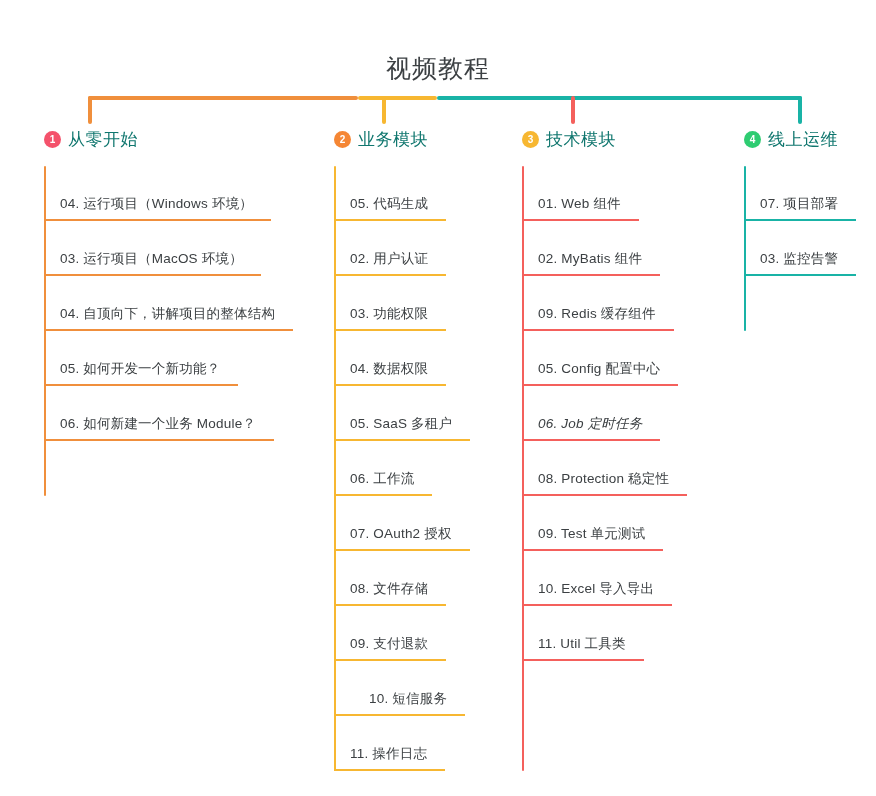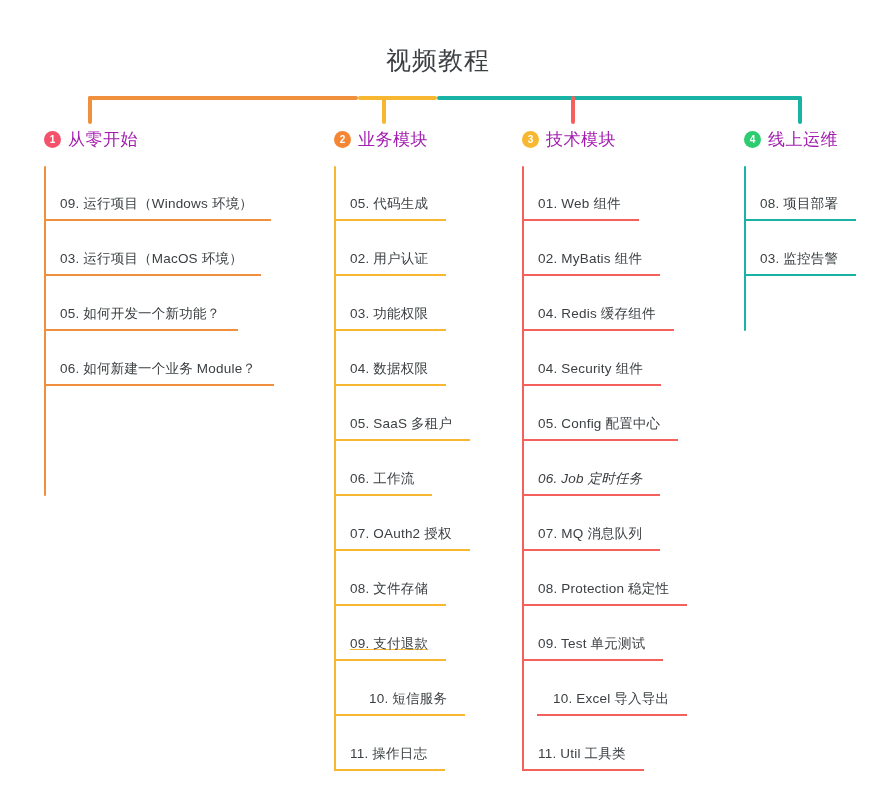--- a/index.html
+++ b/index.html
@@ -16,21 +16,21 @@
     width: 876px;
     height: 796px;
     background: #ffffff;
     overflow: hidden;
   }
 
   
   .title {
     position: absolute;
     left: 0;
-    top: 44px;
+    top: 52px;
     width: 876px;
     text-align: center;
     font-size: 25px;
     line-height: 32px;
     color: #3c4043;
     letter-spacing: 1px;
     font-weight: 400;
   }
 
   
@@ -69,21 +69,21 @@
     color: #ffffff;
     font-size: 10px;
     line-height: 17px;
     text-align: center;
     font-weight: 700;
     flex: 0 0 auto;
     margin-right: 7px;
   }
   .col-title {
     font-size: 17px;
-    color: #a21caf;
+    color: #0f766e;
     letter-spacing: .5px;
     text-align: right;
   }
 
   
   .spine {
     position: absolute;
     left: 0;
     top: 42px;
     width: 2px;
@@ -136,24 +136,27 @@
     </div>
   <div id="column-layer">
       <div class="col" style="left: 44px;">
         <div class="col-head">
           <span class="badge" style="background: rgb(244, 82, 107);">1</span>
           <span class="col-title">从零开始</span>
         </div>
         <div class="spine" style="background: rgb(240, 143, 60); height: 330px;"></div>
         <ul class="items">
           <li class="item">
-            <span class="item-inner" style="color: rgb(240, 143, 60);"><span class="item-label">09. 运行项目（Windows 环境）</span></span>
+            <span class="item-inner" style="color: rgb(240, 143, 60);"><span class="item-label">04. 运行项目（Windows 环境）</span></span>
           </li>
           <li class="item">
             <span class="item-inner" style="color: rgb(240, 143, 60);"><span class="item-label">03. 运行项目（MacOS 环境）</span></span>
+          </li>
+          <li class="item">
+            <span class="item-inner" style="color: rgb(240, 143, 60);"><span class="item-label">04. 自顶向下，讲解项目的整体结构</span></span>
           </li>
           <li class="item">
             <span class="item-inner" style="color: rgb(240, 143, 60);"><span class="item-label">05. 如何开发一个新功能？</span></span>
           </li>
           <li class="item">
             <span class="item-inner" style="color: rgb(240, 143, 60);"><span class="item-label">06. 如何新建一个业务 Module？</span></span>
           </li>
         </ul>
       </div>
       <div class="col" style="left: 334px;">
@@ -181,21 +184,21 @@
           <li class="item">
             <span class="item-inner" style="color: rgb(247, 183, 49);"><span class="item-label">06. 工作流</span></span>
           </li>
           <li class="item">
             <span class="item-inner" style="color: rgb(247, 183, 49);"><span class="item-label">07. OAuth2 授权</span></span>
           </li>
           <li class="item">
             <span class="item-inner" style="color: rgb(247, 183, 49);"><span class="item-label">08. 文件存储</span></span>
           </li>
           <li class="item">
-            <span class="item-inner" style="color: rgb(247, 183, 49); text-decoration: underline;"><span class="item-label">09. 支付退款</span></span>
+            <span class="item-inner" style="color: rgb(247, 183, 49);"><span class="item-label">09. 支付退款</span></span>
           </li>
           <li class="item">
             <span class="item-inner" style="color: rgb(247, 183, 49); padding-left: 35px;"><span class="item-label">10. 短信服务</span></span>
           </li>
           <li class="item">
             <span class="item-inner" style="color: rgb(247, 183, 49);"><span class="item-label">11. 操作日志</span></span>
           </li>
         </ul>
       </div>
       <div class="col" style="left: 522px;">
@@ -205,57 +208,51 @@
         </div>
         <div class="spine" style="background: rgb(244, 96, 92); height: 605px;"></div>
         <ul class="items">
           <li class="item">
             <span class="item-inner" style="color: rgb(244, 96, 92);"><span class="item-label">01. Web 组件</span></span>
           </li>
           <li class="item">
             <span class="item-inner" style="color: rgb(244, 96, 92);"><span class="item-label">02. MyBatis 组件</span></span>
           </li>
           <li class="item">
-            <span class="item-inner" style="color: rgb(244, 96, 92);"><span class="item-label">04. Redis 缓存组件</span></span>
-          </li>
-          <li class="item">
-            <span class="item-inner" style="color: rgb(244, 96, 92);"><span class="item-label">04. Security 组件</span></span>
+            <span class="item-inner" style="color: rgb(244, 96, 92);"><span class="item-label">09. Redis 缓存组件</span></span>
           </li>
           <li class="item">
             <span class="item-inner" style="color: rgb(244, 96, 92);"><span class="item-label">05. Config 配置中心</span></span>
           </li>
           <li class="item">
             <span class="item-inner" style="color: rgb(244, 96, 92); font-style: italic;"><span class="item-label">06. Job 定时任务</span></span>
           </li>
           <li class="item">
-            <span class="item-inner" style="color: rgb(244, 96, 92);"><span class="item-label">07. MQ 消息队列</span></span>
-          </li>
-          <li class="item">
             <span class="item-inner" style="color: rgb(244, 96, 92);"><span class="item-label">08. Protection 稳定性</span></span>
           </li>
           <li class="item">
             <span class="item-inner" style="color: rgb(244, 96, 92);"><span class="item-label">09. Test 单元测试</span></span>
           </li>
           <li class="item">
-            <span class="item-inner" style="color: rgb(244, 96, 92); margin-left: 15px;"><span class="item-label">10. Excel 导入导出</span></span>
+            <span class="item-inner" style="color: rgb(244, 96, 92);"><span class="item-label">10. Excel 导入导出</span></span>
           </li>
           <li class="item">
             <span class="item-inner" style="color: rgb(244, 96, 92);"><span class="item-label">11. Util 工具类</span></span>
           </li>
         </ul>
       </div>
       <div class="col" style="left: 744px;">
         <div class="col-head">
           <span class="badge" style="background: rgb(46, 204, 113);">4</span>
           <span class="col-title">线上运维</span>
         </div>
         <div class="spine" style="background: rgb(25, 179, 166); height: 165px;"></div>
         <ul class="items">
           <li class="item">
-            <span class="item-inner" style="color: rgb(25, 179, 166);"><span class="item-label">08. 项目部署</span></span>
+            <span class="item-inner" style="color: rgb(25, 179, 166);"><span class="item-label">07. 项目部署</span></span>
           </li>
           <li class="item">
             <span class="item-inner" style="color: rgb(25, 179, 166);"><span class="item-label">03. 监控告警</span></span>
           </li>
         </ul>
       </div>
     </div>
 
 </div>
 

